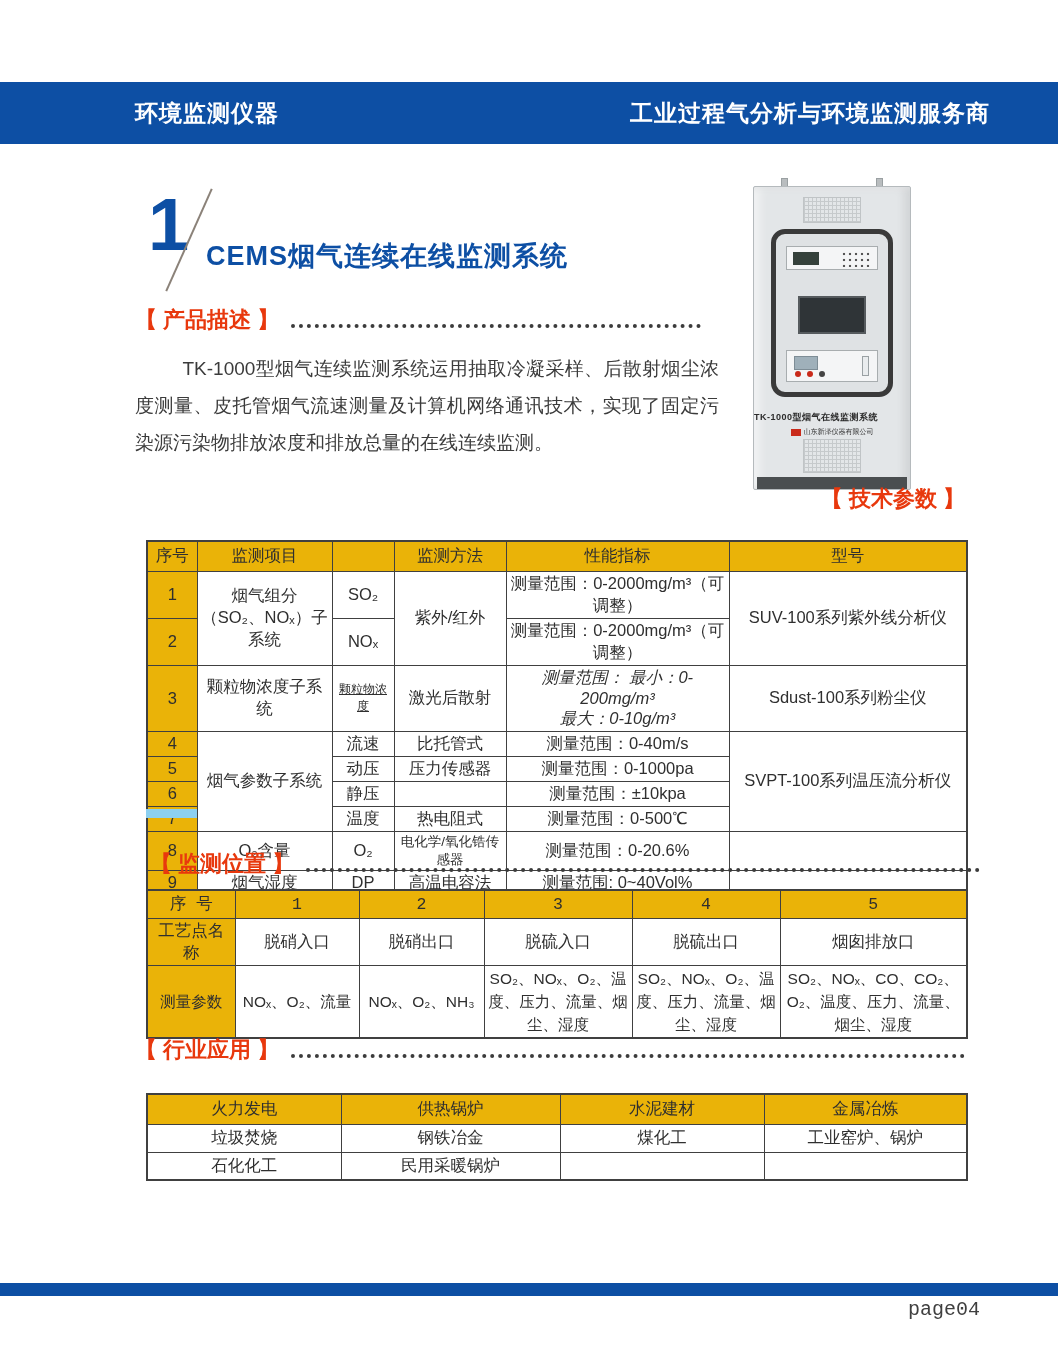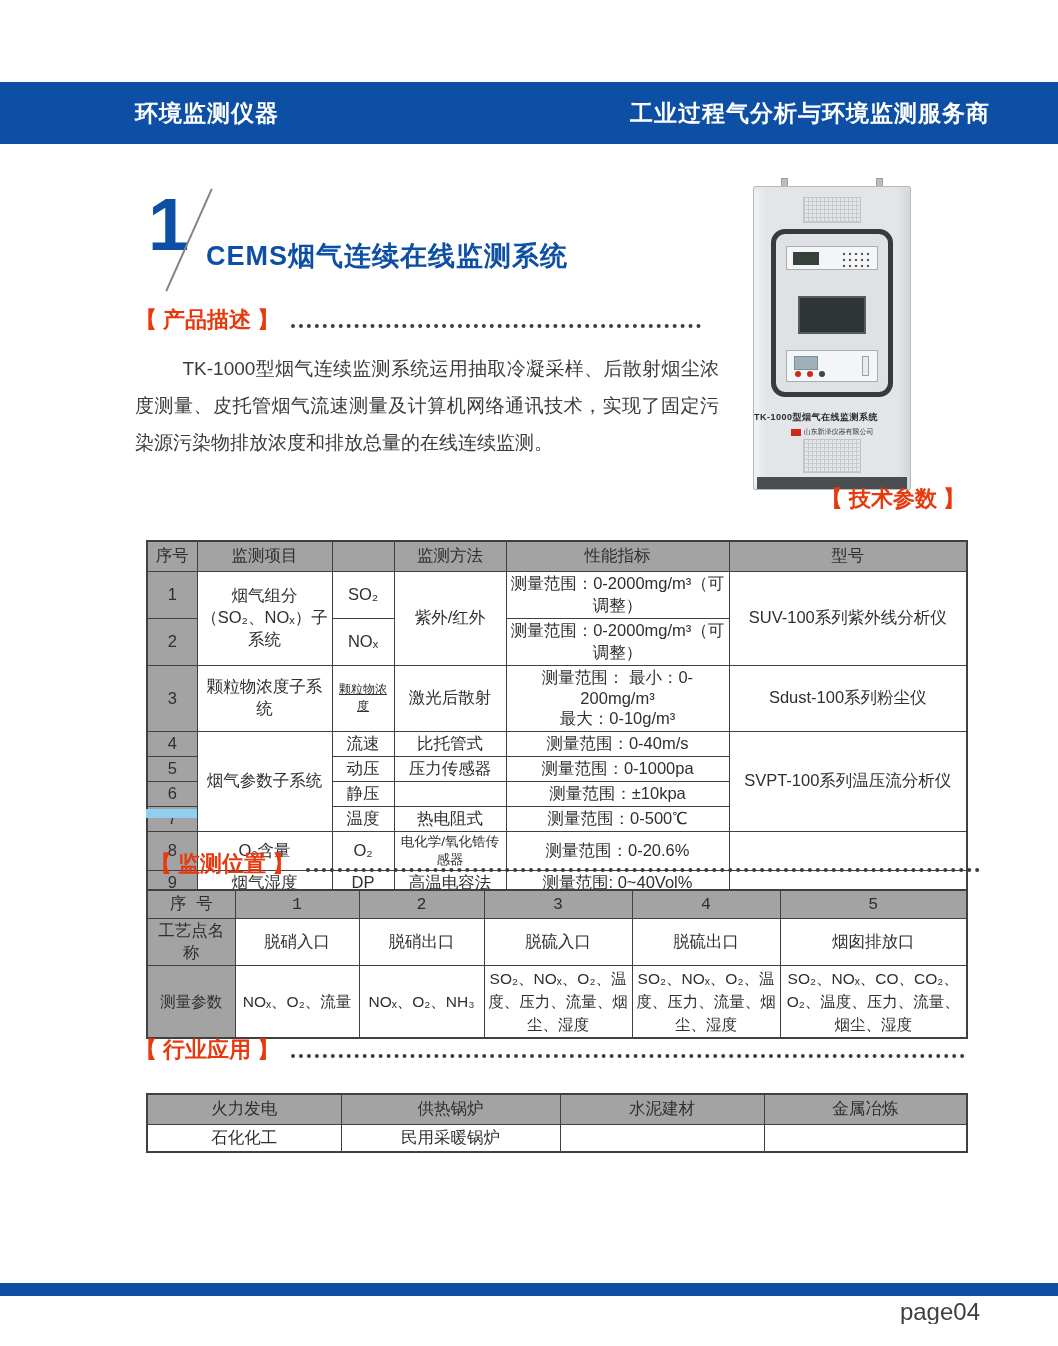--- a/index.html
+++ b/index.html
@@ -64,33 +64,33 @@
     color:#333; display:flex; justify-content:center; align-items:center; gap:3px; }
   .logo-mark { display:inline-block; width:10px; height:7px; background:#c92a1a; }
   .cab-base { position:absolute; bottom:0; left:3px; right:3px; height:12px; background:#4a4e50; }
 
   
   table { border-collapse:collapse; table-layout:fixed; width:820px; background:#fff; }
   .tbl { position:absolute; left:146px; }
   td, th { border:1.5px solid #404040; text-align:center; vertical-align:middle;
     font-size:16.5px; font-weight:normal; color:#2f2f2f; padding:1px 3px; overflow:hidden; }
   table { border:2px solid #404040; }
-  .hd { background:#a3a3a3; }
-  .pre { white-space:pre-line; }
+  .hd { background:#eab308; }
+  .pre { white-space:pre-line;font-style:italic; }
   .small { font-size:12px;text-decoration:underline; }
   .mid { font-size:13.5px; }
   .tech-h { height:30px; } .r-std { height:24px; } .r-tall { height:44px; } .r-25 { height:25px; }
   .pos-h { height:28px;font-family:Liberation Mono, monospace; } .pos-param { height:62px; }
   .pos-param td { font-size:15.5px; line-height:1.5; }
   .ind-h { height:30px; } .ind-r { height:28px; }
   .col-accent { position:absolute; left:146px; width:51px; height:9px; background:#8dd0f0; }
 
   
   .footer-bar { position:absolute; top:1283px; left:0; width:1058px; height:13px; background:#0d4fa4; }
-  .page-num { position:absolute; top:1298px; right:78px; font-size:24px; color:#3f3f3f; }
+  .page-num { position:absolute; top:1298px; right:78px; font-size:20px; color:#3f3f3f;font-family:Liberation Mono, monospace; }
 </style>
 </head>
 <body>
 
 <div class="page">
 
   <div class="header-bar">
     <span>环境监测仪器</span>
     <span>工业过程气分析与环境监测服务商</span>
   </div>
@@ -280,20 +280,26 @@
         <col style="width:203px">
     </colgroup>
     <tbody>
         <tr class="ind-h">
       <th class="hd">火力发电</th>
       <th class="hd">供热锅炉</th>
       <th class="hd">水泥建材</th>
       <th class="hd">金属冶炼</th>
     </tr>
     <tr class="ind-r">
+      <td>垃圾焚烧</td>
+      <td>钢铁冶金</td>
+      <td>煤化工</td>
+      <td>工业窑炉、锅炉</td>
+    </tr>
+    <tr class="ind-r">
       <td>石化化工</td>
       <td>民用采暖锅炉</td>
       <td></td>
       <td></td>
     </tr>
   </tbody>
     </table>
 
   <div class="footer-bar"></div>
   <div class="page-num">page04</div>

